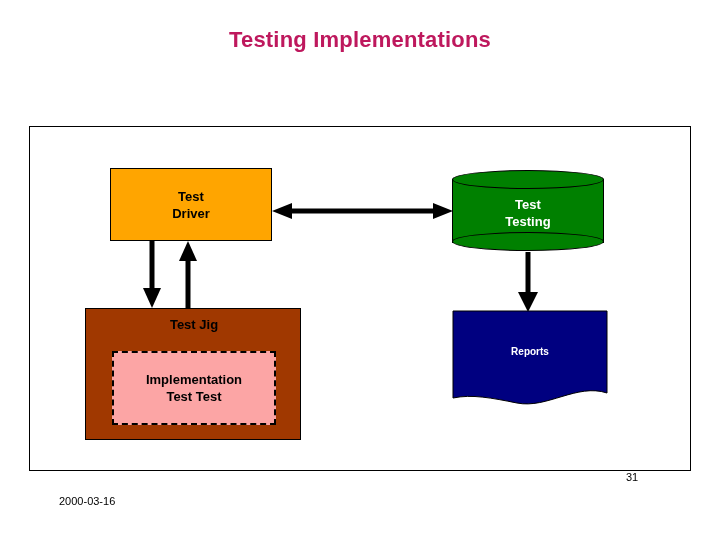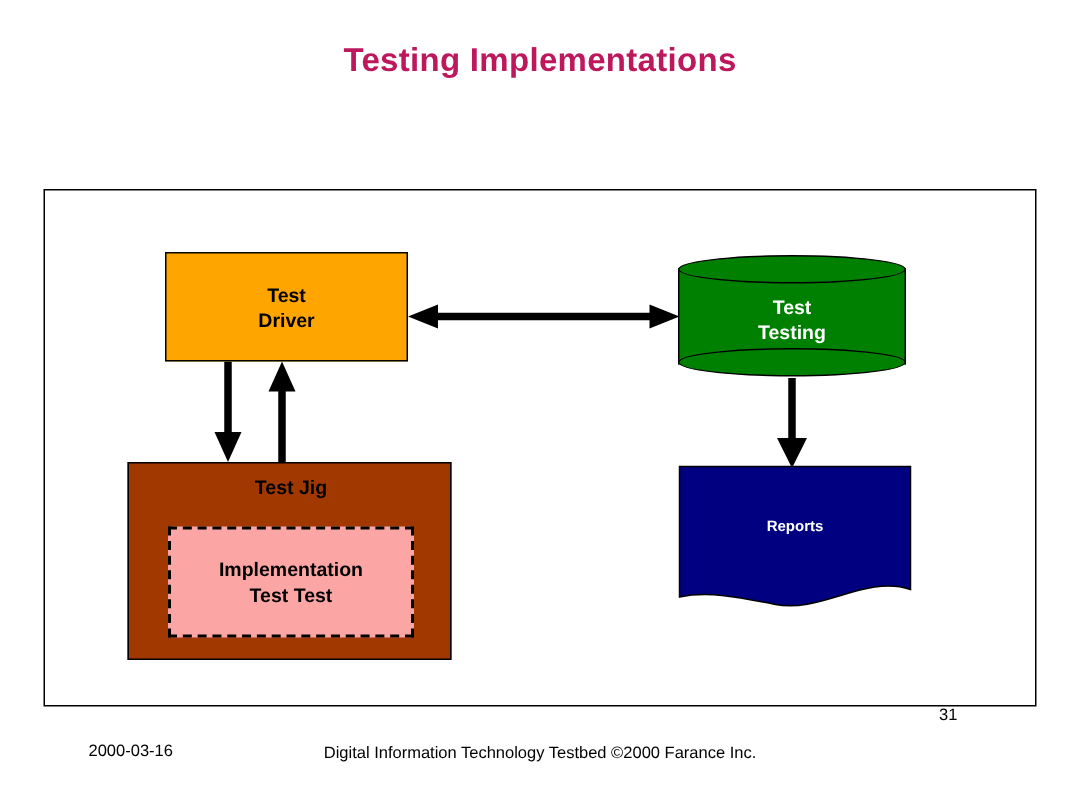--- a/index.html
+++ b/index.html
@@ -288,16 +288,15 @@
   </div>
 
   <div class="reports">
     <svg width="156" height="100">
       <path d="M1,1 L155,1 L155,83 C125,73 95,99 65,93 C40,88 20,84 1,88 Z" fill="#000080" stroke="#000000" stroke-width="1"></path>
     </svg>
     <div class="reports-label">Reports</div>
   </div>
 
   <div class="footer-date">2000-03-16</div>
-  <div class="footer-center">Digital Information Technology Testbed ©2000 Farance Inc.</div>
   <div class="footer-page">31</div>
 
 </div>
 
 </body></html>

